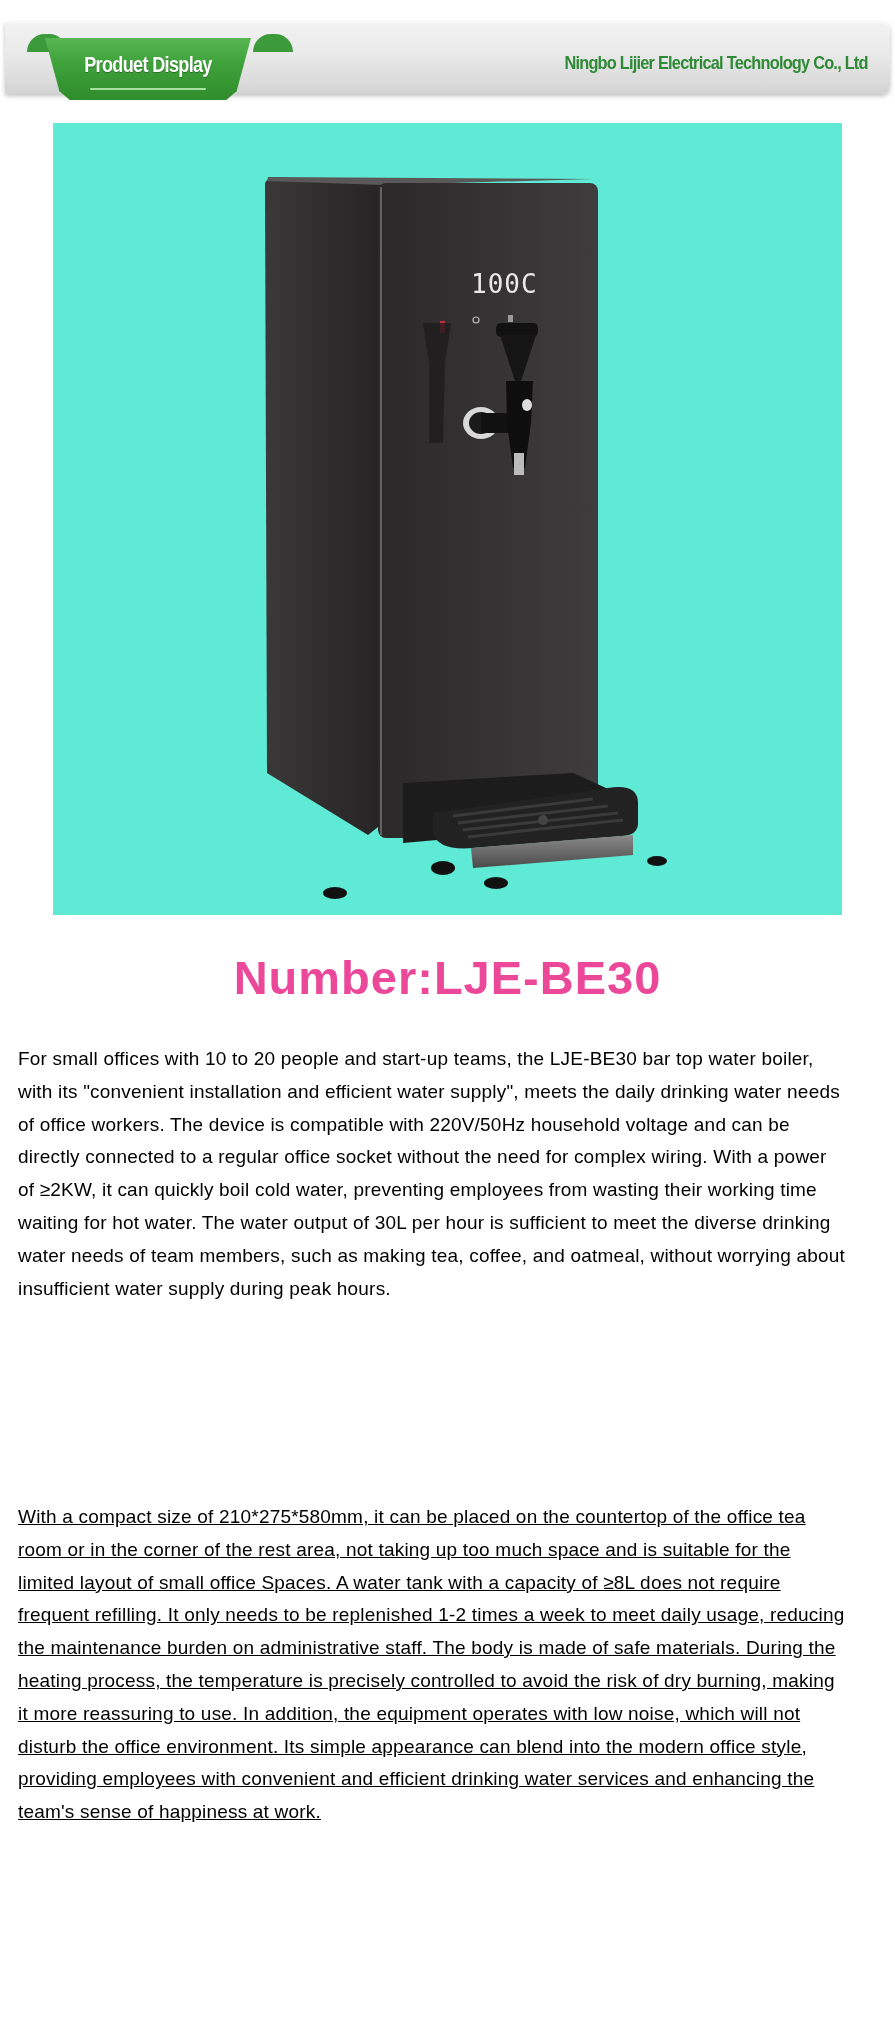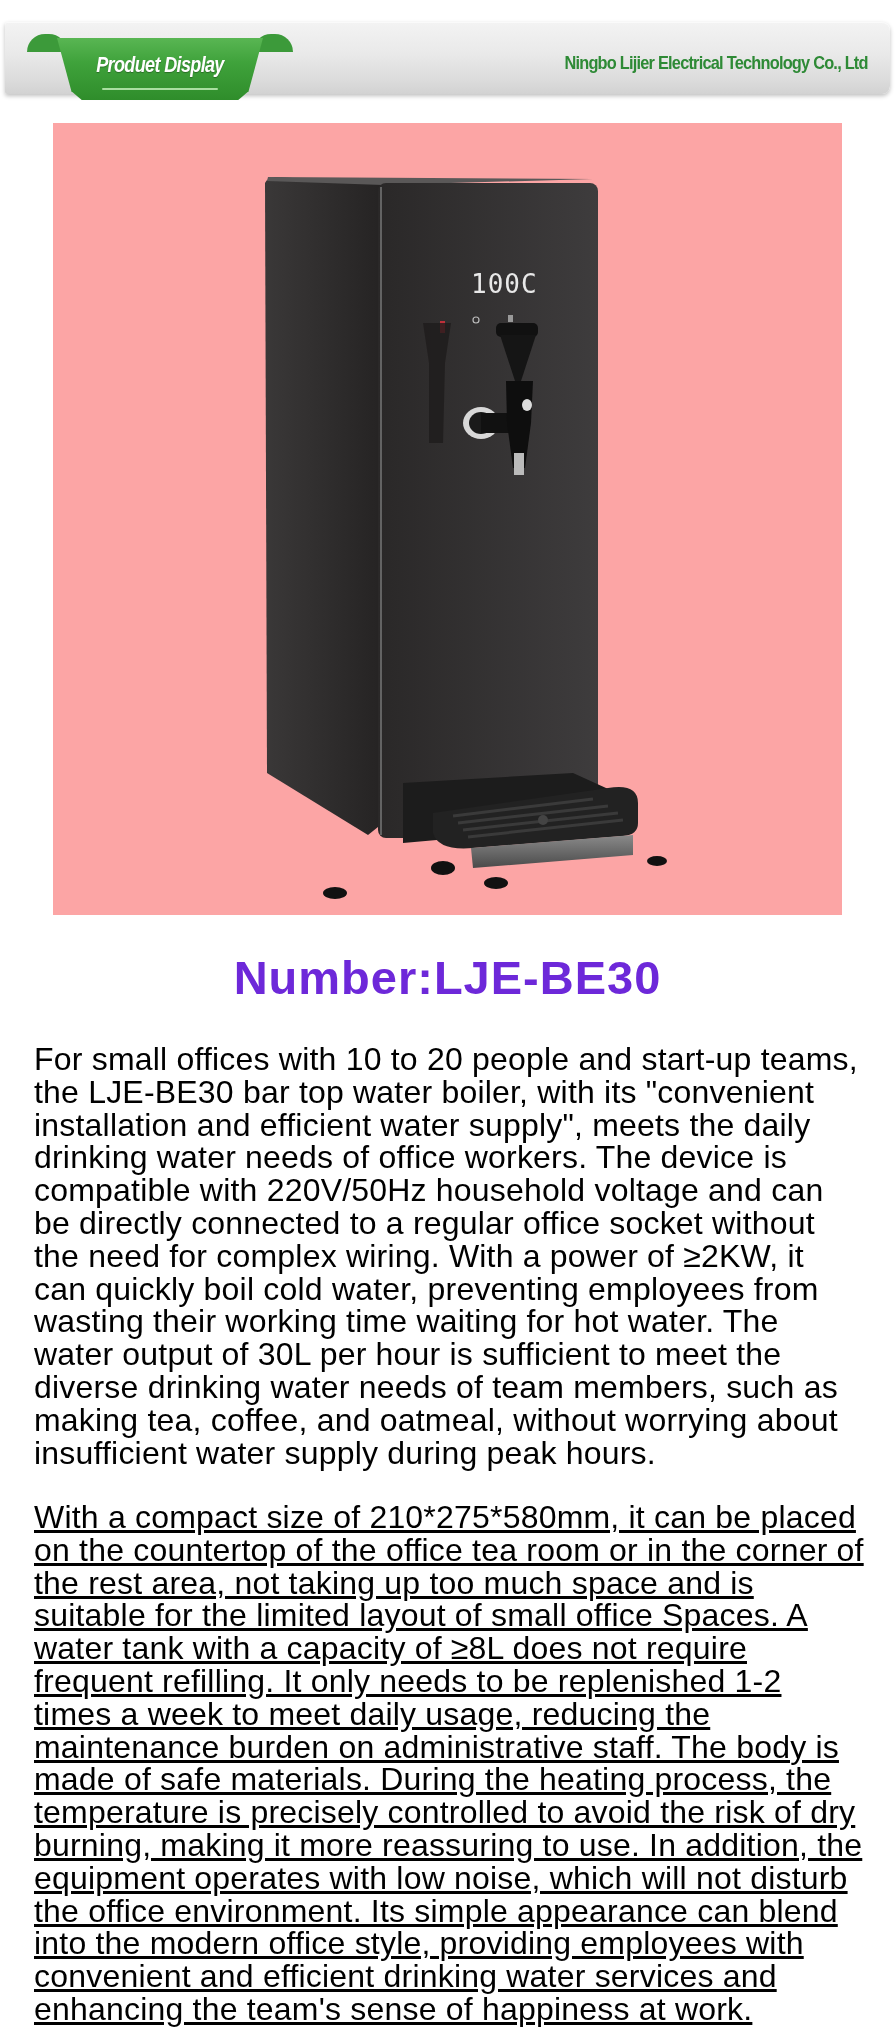--- a/index.html
+++ b/index.html
@@ -6,38 +6,38 @@
   body { width:895px; height:2029px; position:relative; overflow:hidden; font-family:"Liberation Sans", sans-serif; }
 
   
   .banner { position:absolute; left:5px; top:22px; width:885px; height:72px;
     background:linear-gradient(#f3f3f3 0%, #e9e9e9 45%, #dcdcdc 80%, #d2d2d2 100%);
     border-radius:2px 8px 8px 2px;
     box-shadow:0 2px 4px rgba(0,0,0,0.25), inset 0 1px 0 #fafafa; }
   .ribbon-wrap { position:absolute; left:20px; top:12px; width:270px; height:70px; }
   .ribbon-ear { position:absolute; top:0; width:40px; height:18px; background:#3c9a3a; border-radius:20px 20px 0 0; }
   .ribbon-ear.left { left:2px; } .ribbon-ear.right { right:2px; }
-  .ribbon { position:absolute; left:32px; top:4px; width:206px; height:62px;
+  .ribbon { position:absolute; left:20px; top:4px; width:206px; height:62px;
     background:linear-gradient(#59b653 0%, #3fa23b 40%, #2f8d2b 100%);
     clip-path:polygon(0 0, 100% 0, 93% 86%, 88% 100%, 12% 100%, 7% 86%);
-    border-radius:0 0 14px 14px;font-style:italic; }
+    border-radius:0 0 14px 14px; }
   .ribbon::after { content:""; position:absolute; left:22%; right:22%; bottom:10px; height:2px; background:rgba(220,255,210,0.7); border-radius:2px; }
   .ribbon-text { position:absolute; left:0; right:0; top:14px; text-align:center; color:#ffffff;
     font-weight:bold; font-size:22px; letter-spacing:-0.8px; transform:scaleX(0.82); text-shadow:0 1px 1px rgba(0,0,0,0.3); }
   .company { position:absolute; right:22px; top:30px; color:#2e8a36; font-weight:bold; font-size:19px;
     letter-spacing:-0.9px; transform:scaleX(0.86); transform-origin:right center; white-space:nowrap; }
 
   
-  .photo { position:absolute; left:53px; top:123px; width:789px; height:792px; background:#fca5a5; overflow:hidden; }
+  .photo { position:absolute; left:53px; top:123px; width:789px; height:792px; background:#5eead4; overflow:hidden; }
 
   
-  .title { position:absolute; left:0; right:0; top:950px; text-align:center; font-weight:bold; font-size:47px; color:#6d28d9; letter-spacing:1px; }
+  .title { position:absolute; left:0; right:0; top:950px; text-align:center; font-weight:bold; font-size:47px; color:#ec4899; letter-spacing:1px; }
 
   
-  .desc { position:absolute; left:34px; width:830px; font-size:32px; line-height:32.8px; color:#000; letter-spacing:0.2px; }
+  .desc { position:absolute; left:18px; width:830px; font-size:19px; line-height:32.8px; color:#000; letter-spacing:0.2px; }
   .p1 { top:1043px; }
   .p2 { top:1501px;text-decoration:underline; }
 </style>
 </head>
 <body>
 
 <div class="banner">
   <div class="ribbon-wrap">
     <div class="ribbon-ear left"></div>
     <div class="ribbon-ear right"></div>

